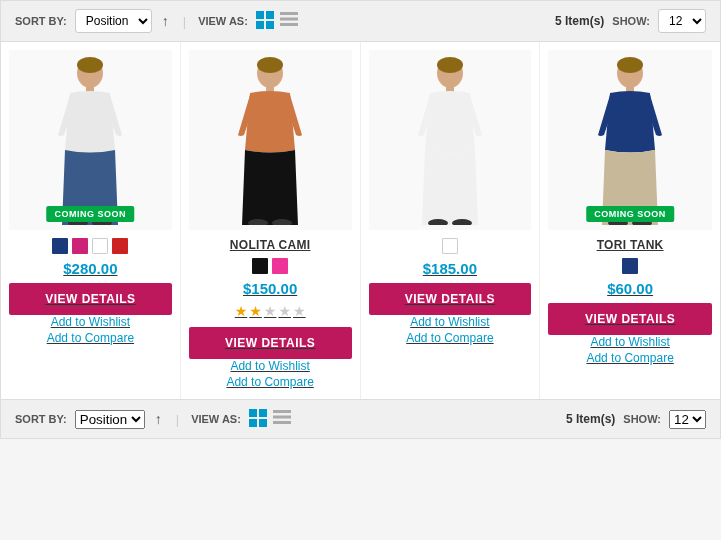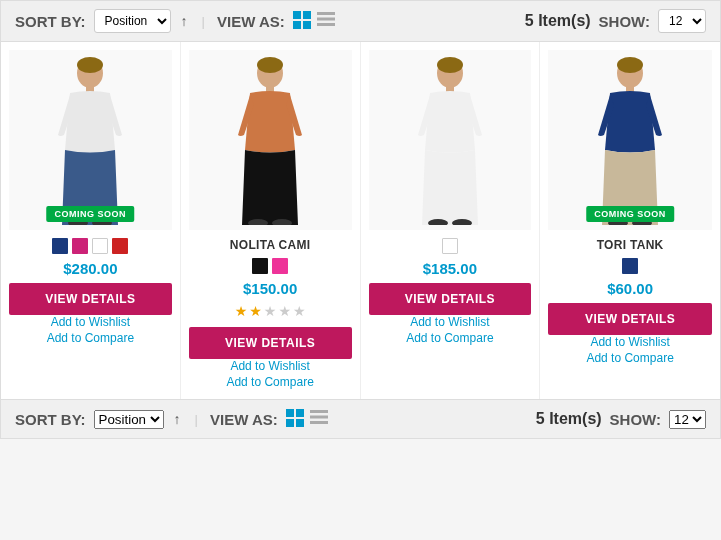--- a/index.html
+++ b/index.html
@@ -6,60 +6,61 @@
     body { font-family: Arial, sans-serif; background: #f5f5f5; font-size: 13px; color: #333; }
 
     .toolbar {
       background: #f0f0f0;
       border: 1px solid #ddd;
       padding: 8px 14px;
       display: flex;
       align-items: center;
       gap: 8px;
     }
-    .toolbar-label { font-size: 15px; color: #555; font-weight: bold; }
+    .toolbar-label { font-size: 11px; color: #555; font-weight: bold; }
     .toolbar select {
       border: 1px solid #ccc;
       border-radius: 3px;
       padding: 3px 6px;
       font-size: 12px;
       background: white;
     }
     .toolbar-sort-btn {
       background: none;
       border: none;
       cursor: pointer;
       font-size: 14px;
       color: #555;
       padding: 0 2px;
     }
     .toolbar-separator { margin: 0 6px; }
     .view-icons { display: flex; align-items: center; gap: 6px; }
     .grid-icon { color: #0099cc; cursor: pointer; }
     .list-icon { color: #999; cursor: pointer; font-size: 16px; }
     .toolbar-right { margin-left: auto; display: flex; align-items: center; gap: 8px; }
-    .items-count { font-size: 16px; color: #555; }
+    .items-count { font-size: 12px; color: #555; }
     .items-count strong { color: #333; }
 
     .products-grid {
       display: grid;
       grid-template-columns: repeat(4, 1fr);
       gap: 0;
       background: white;
       border: 1px solid #ddd;
       border-top: none;
     }
 
     .product-card {
       border-right: 1px solid #eee;
       padding: 8px;
       display: flex;
       flex-direction: column;
       align-items: center;
       background: white;
+      text-decoration: underline;
     }
     .product-card:last-child { border-right: none; }
 
     .product-image-wrap {
       position: relative;
       width: 100%;
       height: 180px;
       display: flex;
       align-items: center;
       justify-content: center;

